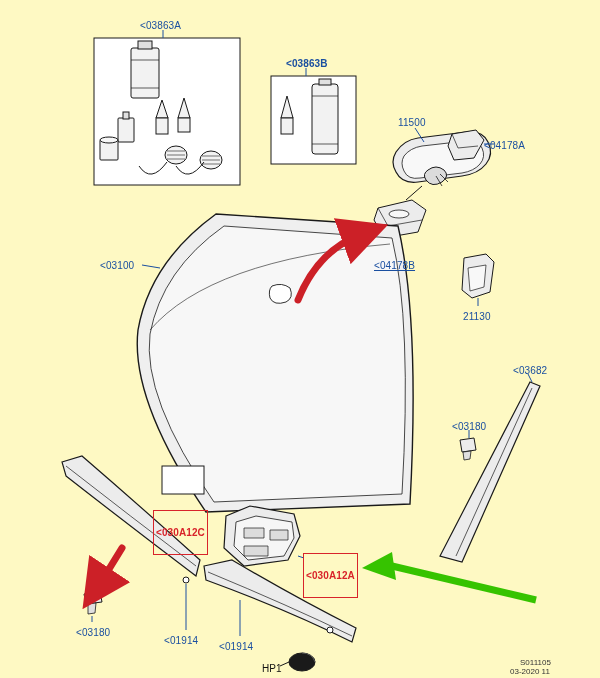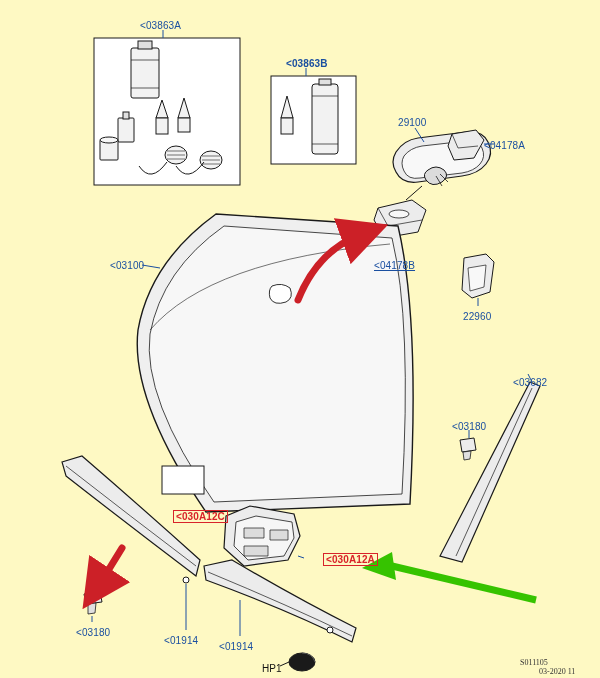--- a/index.html
+++ b/index.html
@@ -27,31 +27,30 @@
     position: absolute;
     font-family: "Liberation Sans", sans-serif;
     font-size: 10px;
     color: #1a4fa0;
     white-space: nowrap;
     letter-spacing: 0.1px;
   }
   .lbl.boxed {
     color: #d8232a;
     border: 1.4px solid #d8232a;
-    padding: 0px 2px;
+    padding: 16px 2px;
     background: transparent;
     font-weight: bold;
-    margin-left: 20px;
   }
   .lbl.black {
     color: #111111;
   }
   .footer {
     position: absolute;
-    font-family: Liberation Serif, serif;
+    font-family: Liberation Sans, sans-serif;
     font-size: 8px;
     color: #333333;
     white-space: nowrap;
     text-align: right;
   }
 </style>
 </head>
 <body>
 
 <div id="page">
@@ -205,30 +204,30 @@
     </g>
 
     <g>
       <path d="M536 600 L392 566" fill="none" stroke="#36c300" stroke-width="7" stroke-linecap="butt"></path>
       <polygon points="392,552 362,568 396,580" fill="#36c300"></polygon>
     </g>
   </svg>
 
   <div class="lbl" style="left:140px; top:20px;">&lt;03863A</div>
   <div class="lbl" style="left:286px; top:58px;font-weight:bold;">&lt;03863B</div>
-  <div class="lbl" style="left:398px; top:117px;">29100</div>
+  <div class="lbl" style="left:398px; top:117px;">11500</div>
   <div class="lbl" style="left:484px; top:140px;">&lt;04178A</div>
   <div class="lbl" style="left:374px; top:260px;text-decoration:underline;">&lt;04178B</div>
-  <div class="lbl" style="left:463px; top:311px;">22960</div>
-  <div class="lbl" style="left:110px; top:260px;">&lt;03100</div>
-  <div class="lbl" style="left:513px; top:377px;">&lt;03682</div>
+  <div class="lbl" style="left:463px; top:311px;">21130</div>
+  <div class="lbl" style="left:100px; top:260px;">&lt;03100</div>
+  <div class="lbl" style="left:513px; top:365px;">&lt;03682</div>
   <div class="lbl" style="left:452px; top:421px;">&lt;03180</div>
   <div class="lbl boxed" style="left:153px; top:510px;">&lt;030A12C</div>
   <div class="lbl boxed" style="left:303px; top:553px;text-align:center;">&lt;030A12A</div>
   <div class="lbl" style="left:76px; top:627px;">&lt;03180</div>
   <div class="lbl" style="left:164px; top:635px;">&lt;01914</div>
   <div class="lbl" style="left:219px; top:641px;">&lt;01914</div>
   <div class="lbl black" style="left:262px; top:663px;">HP1</div>
 
   <div class="footer" style="left:520px; top:658px;">S011105</div>
-  <div class="footer" style="left:510px; top:667px;margin-left:29px;">03-2020 11</div>
+  <div class="footer" style="left:510px; top:667px;">03-2020 11</div>
 
 </div>
 
 </body></html>

